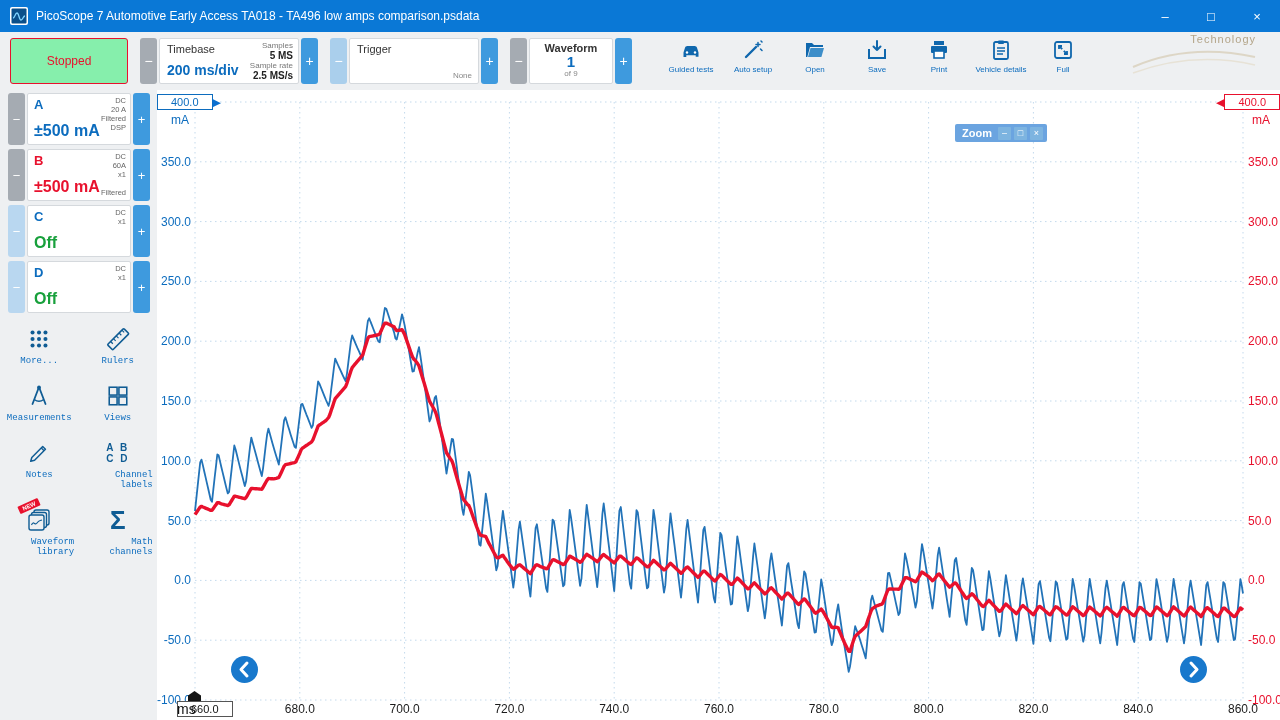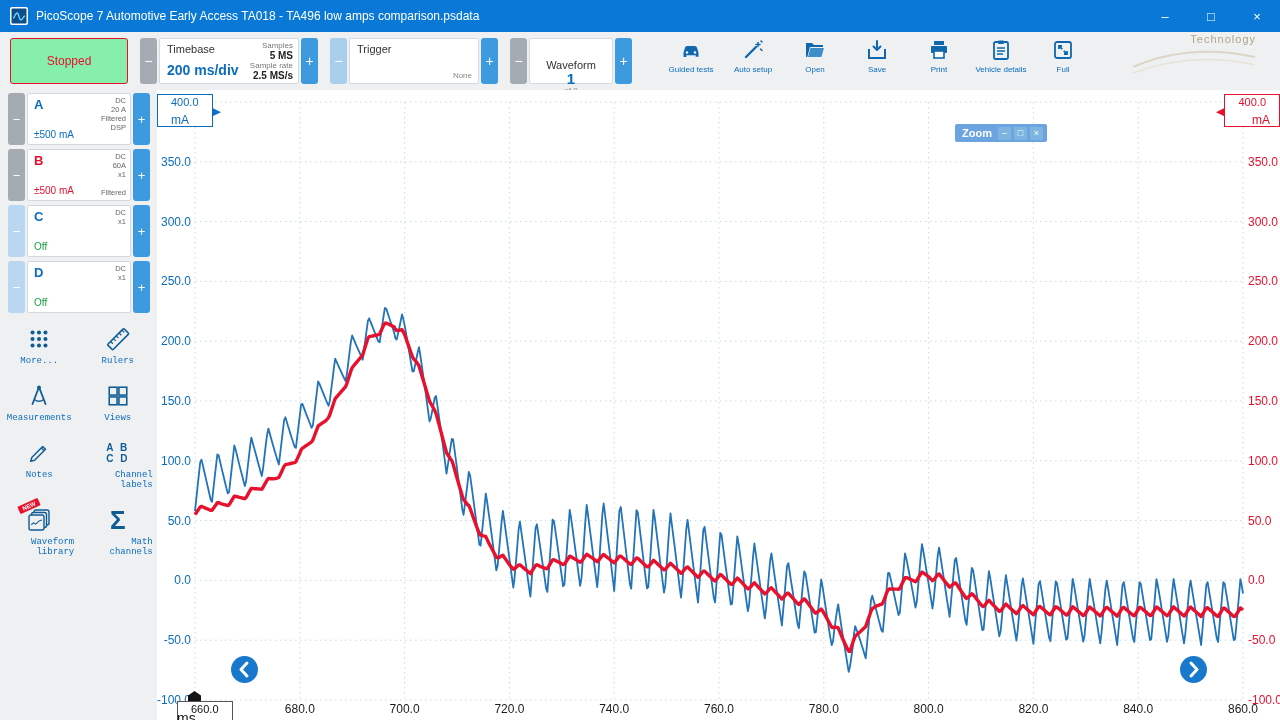--- a/index.html
+++ b/index.html
@@ -24,21 +24,21 @@
   .panel { background:#fff; border:1px solid #d5d9dd; border-radius:2px; position:relative; height:46px; }
   .panel-timebase { width:140px; }
   .p-label { position:absolute; left:7px; top:4px; font-size:11px; color:#333; }
   .p-value { position:absolute; left:7px; bottom:5px; font-size:14px; font-weight:bold; color:#0c6cbe; }
   .tb-right { position:absolute; right:5px; top:2px; text-align:right; line-height:10px; }
   .s-label { font-size:8px; color:#777; display:block; }
   .s-value { font-size:10px; font-weight:bold; color:#222; display:block; }
   .panel-trigger { width:130px; }
   .trig-none { position:absolute; right:6px; bottom:3px; font-size:8px; color:#888; }
   .panel-waveform { width:84px; text-align:center; }
-  .wf-label { display:block; font-size:11px; color:#333; margin-top:20px; }
+  .wf-label { display:block; font-size:11px; color:#333; margin-top:3px;font-weight:bold; }
   .wf-value { display:block; font-size:15px; font-weight:bold; color:#0c6cbe; line-height:15px; }
   .wf-of { display:block; font-size:8px; color:#888; }
 
   .tool-buttons { display:flex; gap:4px; margin-left:18px; }
   .tool-btn { width:58px; height:50px; display:flex; flex-direction:column; align-items:center; justify-content:flex-start; gap:3px; background:none; border:none; cursor:default; }
   .tool-btn .t-ico { height:26px; display:flex; align-items:flex-end; }
   .tool-btn .t-lbl { font-size:8px; color:#0c6cbe; white-space:nowrap; font-family:inherit; }
 
   .logo { margin-left:auto; margin-right:14px; position:relative; width:125px; height:52px; }
   .logo .swoosh { position:absolute; left:-2px; top:2px; }
@@ -50,41 +50,41 @@
   .sidebar { position:absolute; left:0; top:90px; width:157px; height:630px; background:#eef0f2; }
   .ch-row { display:flex; height:52px; margin:0 7px 4px 8px; gap:2px; }
   .ch-row:first-child { margin-top:3px; }
   .ch-step { width:17px; border:none; border-radius:3px; color:#fff; font-size:13px; font-family:inherit; }
   .ch-step.gray { background:#a5abb2; }
   .ch-step.pale { background:#b9d7f0; }
   .ch-step.plus { background:#3e9ade; }
   .ch-panel { flex:1; background:#fff; border:1px solid #d5d9dd; border-radius:2px; position:relative; }
   .ch-id { position:absolute; left:6px; top:3px; font-size:13px; font-weight:bold; }
   .ch-info { position:absolute; right:4px; top:2px; text-align:right; font-size:7.5px; color:#666; line-height:9px; }
-  .ch-range { position:absolute; left:6px; bottom:4px; font-size:10px; font-weight:normal; }
+  .ch-range { position:absolute; left:6px; bottom:4px; font-size:16px; font-weight:bold; }
   .ch-extra { position:absolute; right:4px; bottom:3px; font-size:7.5px; color:#666; }
   .ch-a .ch-id { color:#0c6cbe; } .ch-a .ch-range { color:#0c6cbe; }
   .ch-b .ch-id { color:#e8112d; } .ch-b .ch-range { color:#e8112d; }
   .ch-c .ch-id, .ch-d .ch-id { color:#0c6cbe; }
   .ch-c .ch-range, .ch-d .ch-range { color:#18a03c; }
 
   .tools { display:grid; grid-template-columns:1fr 1fr; margin-top:12px; row-gap:16px; }
   .tool { display:flex; flex-direction:column; align-items:center; gap:4px; background:none; border:none; cursor:default; position:relative; }
   .tool .t-ico { height:27px; display:flex; align-items:center; justify-content:center; position:relative; }
   .tool .t-lbl { font-size:9px; color:#0c6cbe; text-align:right; line-height:10px; max-width:70px; font-family:Liberation Mono, monospace; }
   .ab-cd { font-size:10px; font-weight:bold; color:#0f5c94; line-height:11px; letter-spacing:2px; }
   .sigma { font-size:26px; font-weight:bold; color:#0f5c94; line-height:26px; }
   .new-badge { position:absolute; left:-8px; top:-4px; background:#e8112d; color:#fff; font-size:6px; font-weight:bold; padding:1px 4px; transform:rotate(-24deg); border-radius:1px; }
 
   
   .chart { position:absolute; left:157px; top:90px; width:1123px; height:630px; background:#fff; }
   #plot-svg { position:absolute; left:0; top:0; }
 
   .axis-ind { position:absolute; display:flex; align-items:center; }
-  .ind-box { display:inline-block; min-width:37px; height:33px; line-height:14px; text-align:center; font-size:11px; background:#fff; border:1px solid; padding:0 13px; }
+  .ind-box { display:inline-block; min-width:37px; height:16px; line-height:14px; text-align:center; font-size:11px; background:#fff; border:1px solid; padding:0 13px; }
   .ind-box.blue { color:#0c6cbe; border-color:#0c6cbe; }
   .ind-box.red { color:#e8112d; border-color:#e8112d; }
   .ind-box.dark { color:#111; border-color:#555; }
   .ind-arrow { font-size:11px; line-height:16px; }
   .ind-arrow.blue { color:#0a6fd0; }
   .ind-arrow.red { color:#e8112d; }
   .ind-left { left:0; top:4px; }
   .ind-right { right:0; top:4px; }
   .ind-bottom { left:20px; top:611px; gap:5px; }
   .ind-unit { position:absolute; font-size:12px; }

